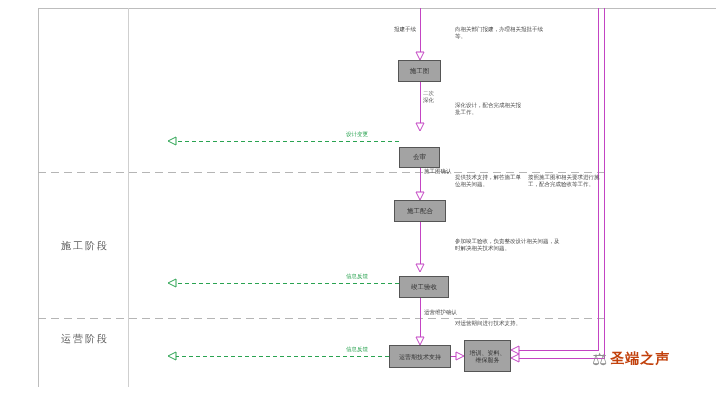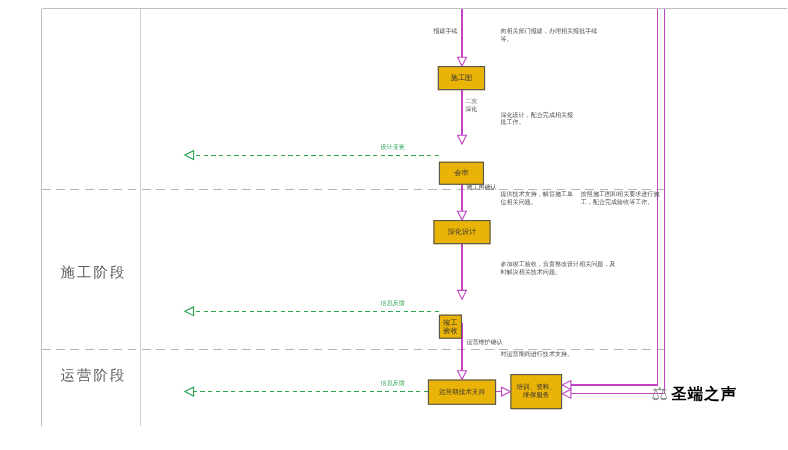--- a/index.html
+++ b/index.html
@@ -2,36 +2,36 @@
 <html><head>
 <meta charset="utf-8">
 <style>
   html,body{margin:0;padding:0;background:#fff;}
   .canvas{
     position:relative;width:716px;height:409px;background:#ffffff;overflow:hidden;
     font-family:"DejaVu Sans","Liberation Sans",sans-serif;
   }
   svg.lines{position:absolute;left:0;top:0;}
   .phase{
-    position:absolute;font-size:13px;letter-spacing:2px;color:#5a5a5a;
+    position:absolute;font-size:10px;letter-spacing:2px;color:#5a5a5a;
     width:70px;text-align:center;
   }
   .fbox{
-    position:absolute;border:1px solid #555;background:#eab308;box-sizing:border-box;
+    position:absolute;border:1px solid #555;background:#a3a3a3;box-sizing:border-box;
     display:flex;align-items:center;justify-content:center;text-align:center;
     font-size:6.5px;line-height:1.25;color:#333;
   }
   .ann{position:absolute;font-size:5.5px;line-height:7px;color:#4a4a4a;}
   .small-label{position:absolute;font-size:5.5px;line-height:6.5px;color:#4a4a4a;white-space:nowrap;}
   .green{color:#2aa351;}
   .wm{position:absolute;display:flex;align-items:center;gap:3px;color:#8f8f8f;}
   .wm .icon{font-size:17px;line-height:1;}
   .wm .txt{
     font-family:"DejaVu Serif","Liberation Serif",serif;
-    font-size:14px;font-weight:bold;letter-spacing:1px;color:#000000;
+    font-size:14px;font-weight:bold;letter-spacing:1px;color:#c2410c;
   }
 </style>
 </head>
 <body>
 
 <div class="canvas">
 
   <svg class="lines" width="716" height="409">
 
     <g stroke="#bdbdbd" stroke-width="1" shape-rendering="crispEdges">
@@ -78,22 +78,22 @@
     </g>
   </svg>
 
   <div class="phase" style="left:50px;top:239px">施工阶段</div>
   <div class="phase" style="left:50px;top:332px">运营阶段</div>
 
   <div class="small-label" style="left:376px;top:26px;width:40px;text-align:right">报建手续</div>
 
   <div class="fbox" style="left:398px;top:60px;width:43px;height:22px">施工图</div>
   <div class="fbox" style="left:399px;top:147px;width:41px;height:21px">会审</div>
-  <div class="fbox" style="left:394px;top:200px;width:52px;height:22px">深化设计</div>
-  <div class="fbox" style="left:399px;top:286px;width:21px;height:22px">竣工验收</div>
+  <div class="fbox" style="left:394px;top:200px;width:52px;height:22px">施工配合</div>
+  <div class="fbox" style="left:399px;top:276px;width:50px;height:22px">竣工验收</div>
   <div class="fbox" style="left:389px;top:345px;width:62px;height:23px;font-size:6px">运营期技术支持</div>
   <div class="fbox" style="left:464px;top:340px;width:47px;height:32px;font-size:6px;padding:2px">培训、资料、维保服务</div>
 
   <div class="small-label" style="left:423px;top:90px;width:13px;white-space:normal">二次深化</div>
   <div class="small-label" style="left:424px;top:168px">施工图确认</div>
   <div class="small-label" style="left:424px;top:309px">运营维护确认</div>
 
   <div class="small-label green" style="left:346px;top:131px">设计变更</div>
   <div class="small-label green" style="left:346px;top:273px">信息反馈</div>
   <div class="small-label green" style="left:346px;top:346px">信息反馈</div>

